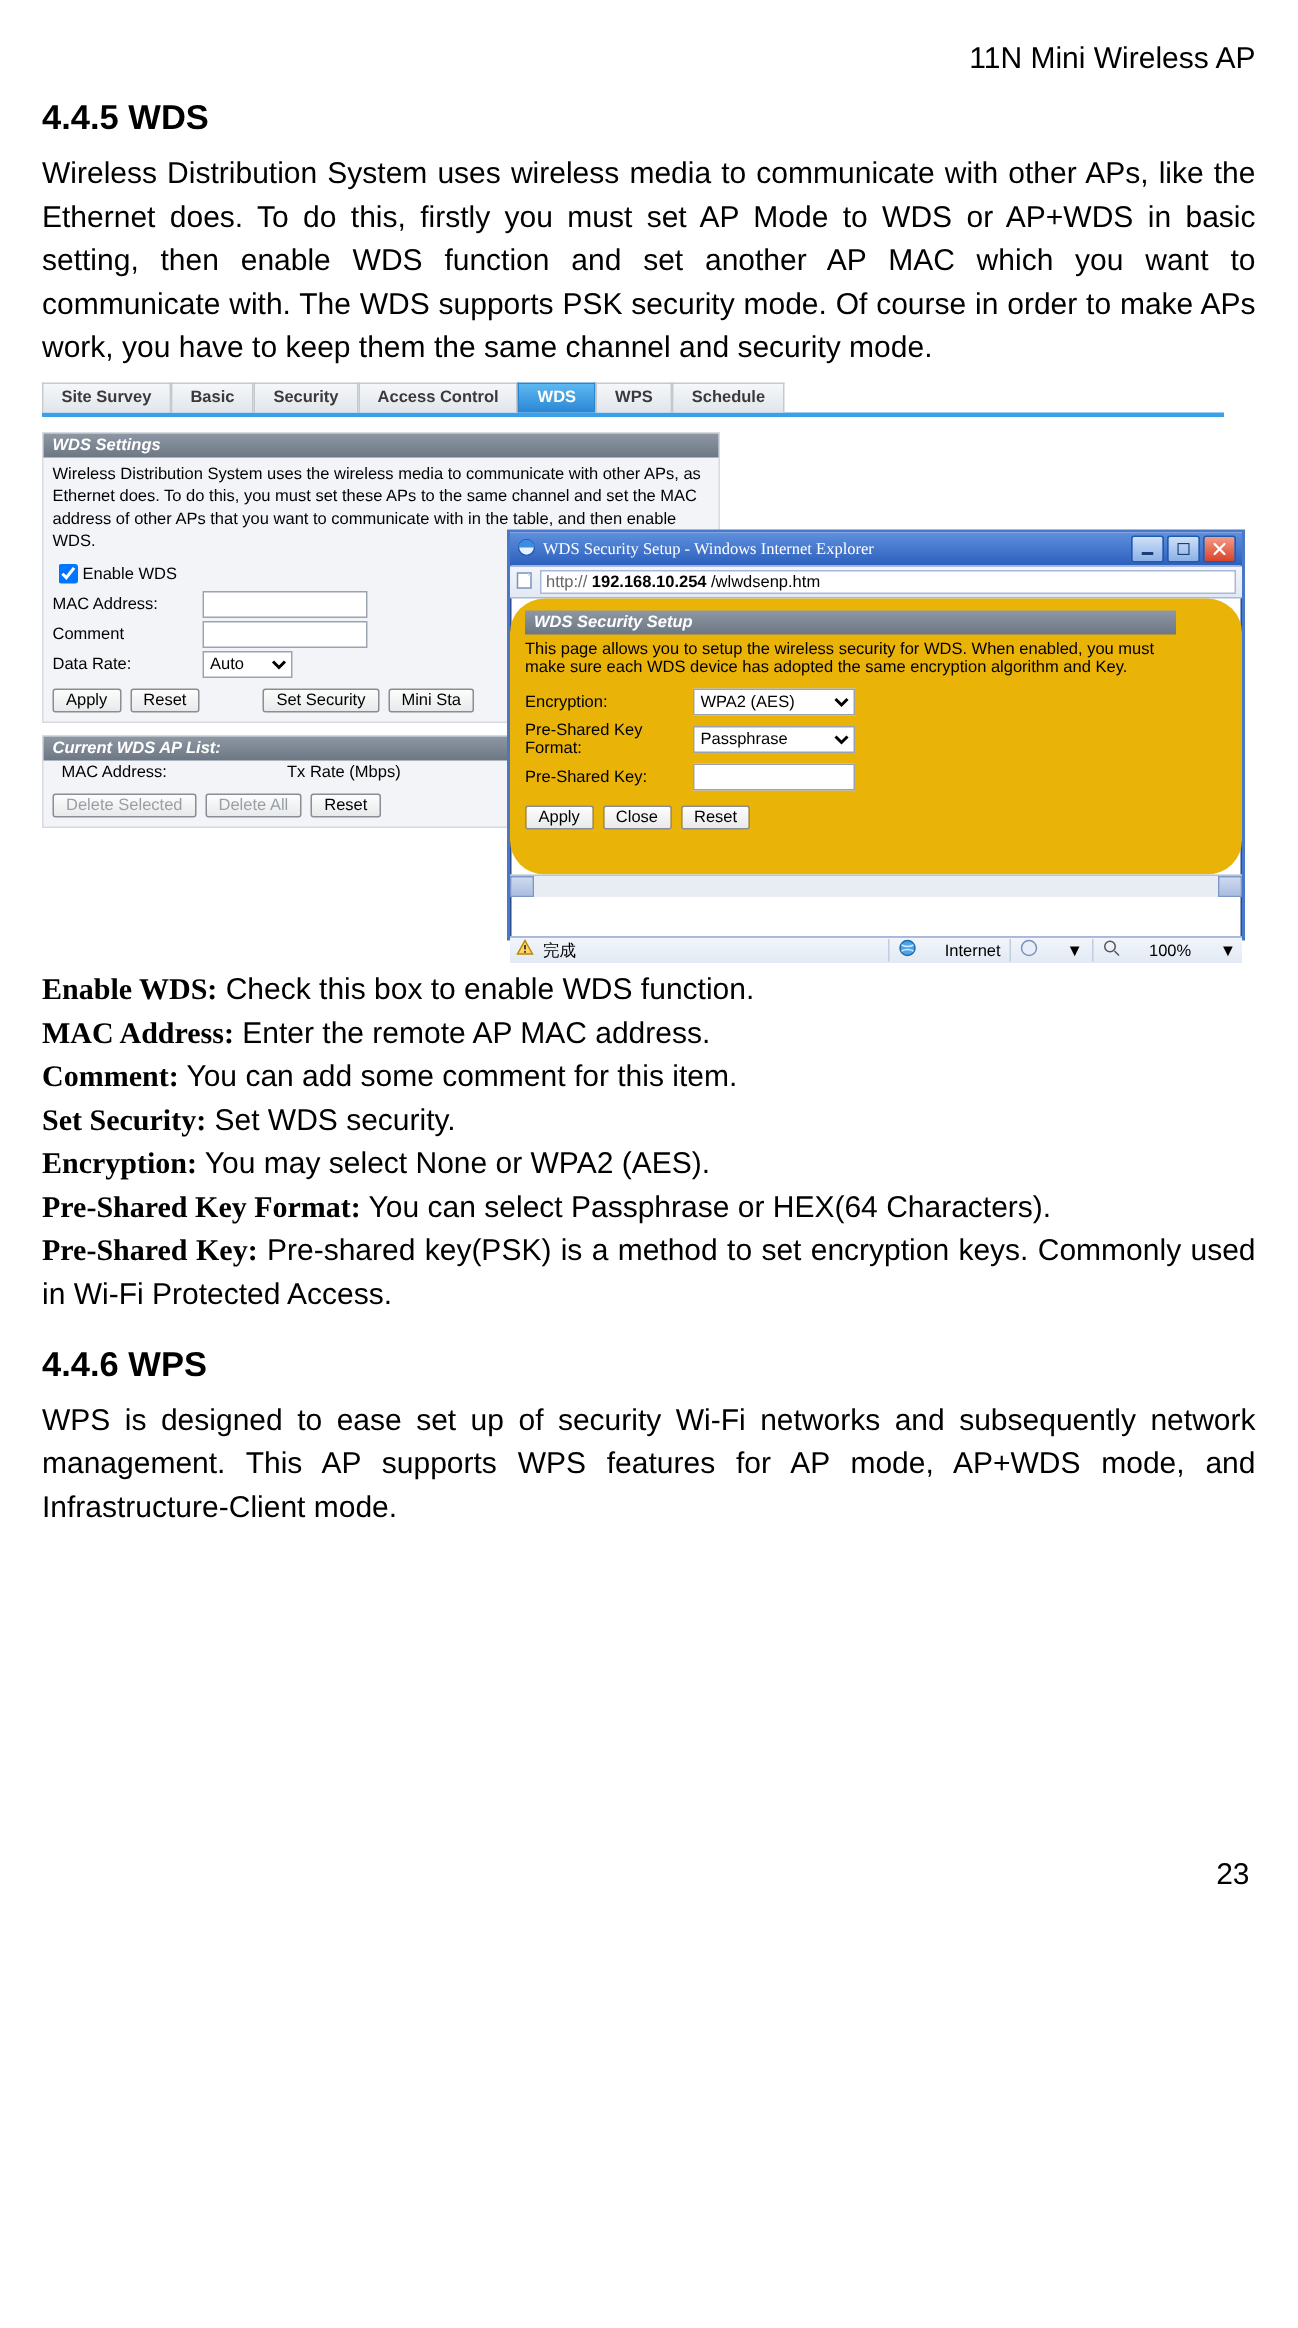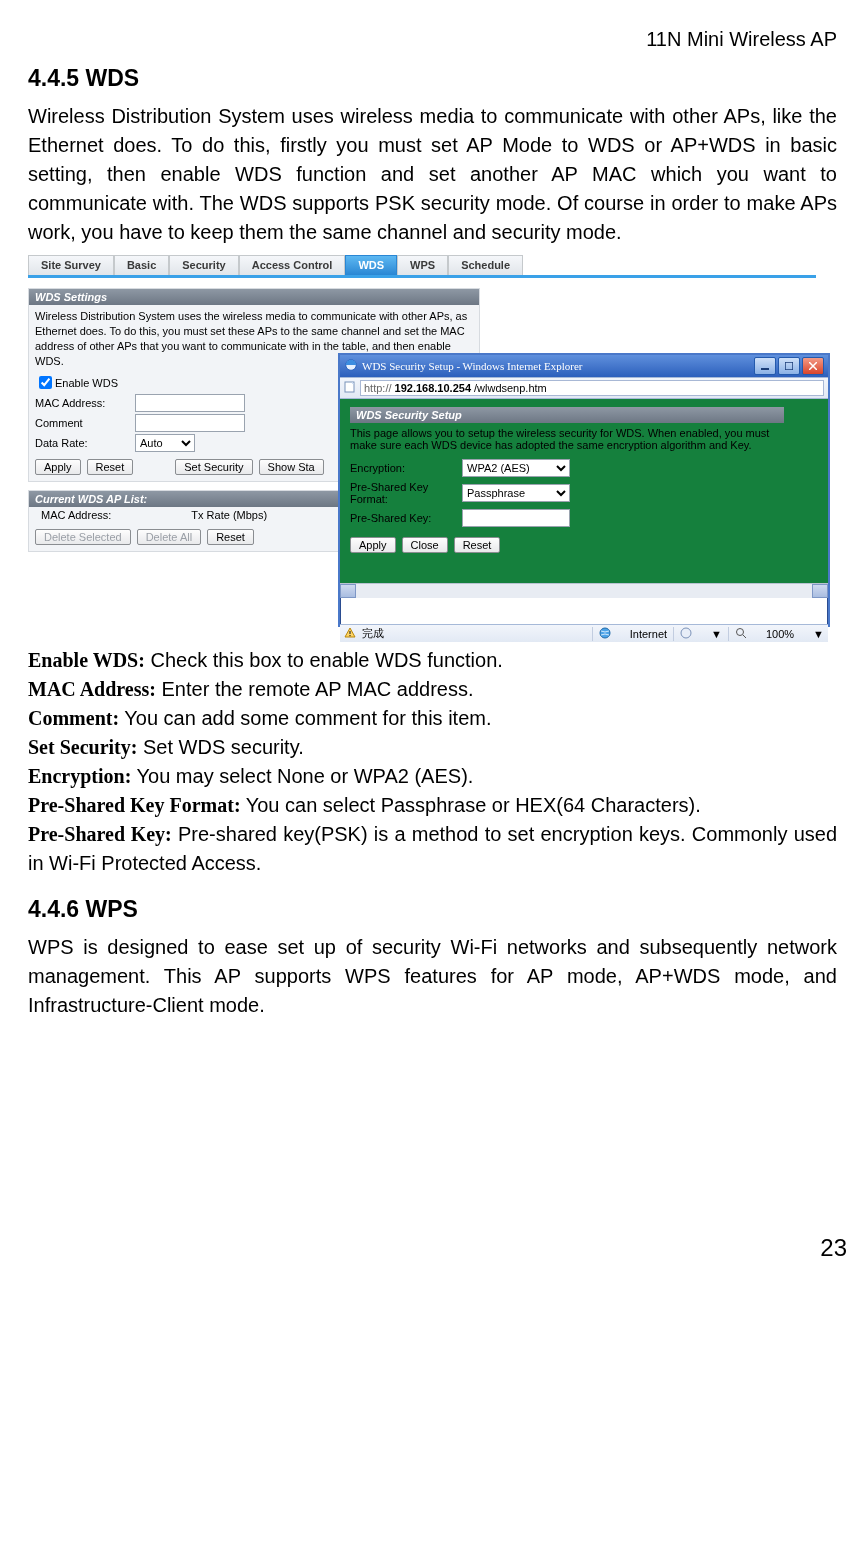--- a/index.html
+++ b/index.html
@@ -31,23 +31,23 @@
     margin-bottom: 8px;
   }
   .def-block {
     margin-top: 8px;
     line-height: 1.45;
   }
   .def-line { text-align: justify; }
   .def-line b { font-weight: bold; font-family: Liberation Serif, serif; }
   .page-number {
     position: absolute;
-    right: 18px;
+    right: 32px;
     bottom: 10px;
-    font-size: 24px;
+    font-size: 20px;
     margin-left: 28px;
   }
   .page-wrap { position: relative; height: 1272px; box-sizing: border-box; }
 
   
   .figure {
     width: 788px;
     font-family: Tahoma, Arial, sans-serif;
     font-size: 11px;
     color: #000;
@@ -161,24 +161,25 @@
     padding:2px 4px;
     font-size:11px;
     gap:4px;
   }
   .addrbar .url-box {
     flex:1; background:#fff; border:1px solid #a8b8d5;
     padding:1px 3px; display:flex; align-items:center; gap:3px;
   }
   .ie-content {
     padding: 8px 10px;
-    background:#15803d;
+    background:#eab308;
     height: 184px;
     box-sizing: border-box;
     overflow: hidden;
+    border-radius: 23px;
   }
   .sec-panel-title {
     background: linear-gradient(#8e98a4, #6d7784);
     color:#fff; font-style: italic; font-weight:bold;
     padding:2px 6px; margin: 0 0 4px 0;
     width: 422px;
   }
   .sec-text { font-size:11px; width:420px; margin-bottom:6px; }
   .sec-row { display:flex; align-items:center; padding:2px 0; }
   .sec-row label { width:112px; font-size:11px; }
@@ -238,21 +239,21 @@
         </div>
         <div class="form-row">
           <label>Data Rate:</label>
           <select class="sm"><option>Auto</option></select>
         </div>
         <div class="btnrow">
           <button class="btn">Apply</button>
           <button class="btn">Reset</button>
           <span style="width:30px"></span>
           <button class="btn">Set Security</button>
-          <button class="btn">Show Sta</button>
+          <button class="btn">Mini Sta</button>
         </div>
       </div>
 
       <div style="height:8px"></div>
 
       <div class="panel" style="width:450px">
         <div class="panel-title">Current WDS AP List:</div>
         <div class="aplist-head">
           <span>MAC Address:</span>
           <span>Tx Rate (Mbps)</span>

